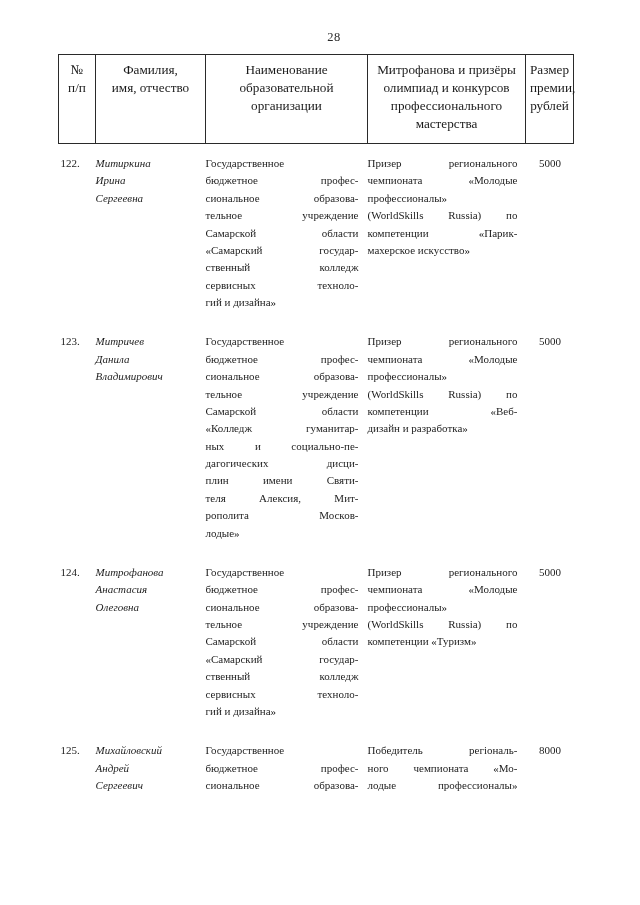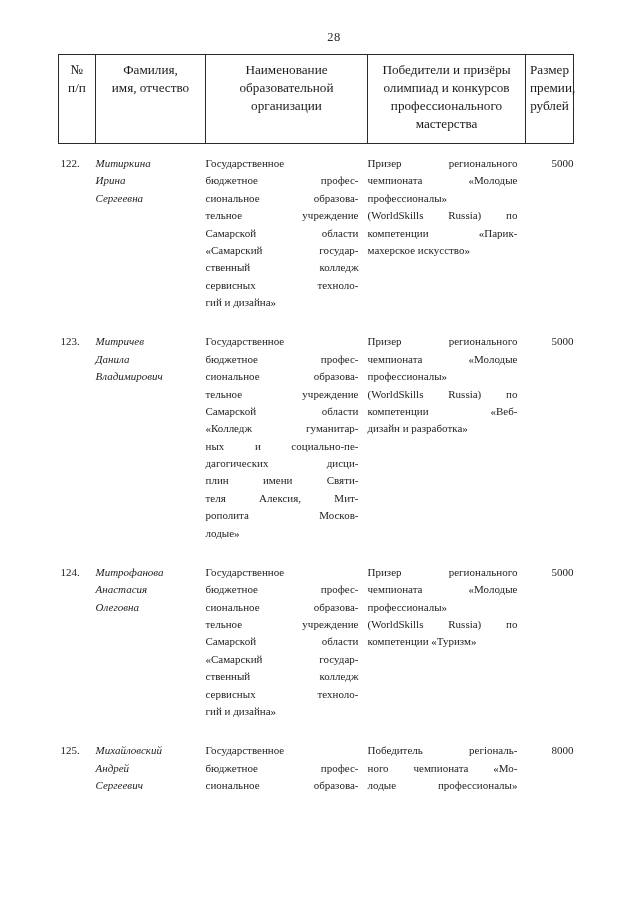--- a/index.html
+++ b/index.html
@@ -94,21 +94,21 @@
     hyphens: manual;
     margin-left: 36px;
   }
   td.cell-ach {
     text-align: justify;
     text-align-last: left;
     padding-right: 8px !important;
     hyphens: manual;
   }
   td.cell-amt {
-    text-align: right;
+    text-align: center;
     padding-left: 1px !important;
     white-space: nowrap;
   }
 
   .line { display: block; }
   
   .jline {
     display: block;
     text-align: justify;
     text-align-last: justify;
@@ -145,21 +145,21 @@
         <th>
             <span class="line">Фамилия,</span>
             <span class="line">имя, отчество</span>
           </th>
         <th>
             <span class="line">Наименование</span>
             <span class="line">образовательной</span>
             <span class="line">организации</span>
           </th>
         <th>
-            <span class="line">Победители и призёры</span>
+            <span class="line">Митрофанова и призёры</span>
             <span class="line">олимпиад и конкурсов</span>
             <span class="line">профессионального</span>
             <span class="line">мастерства</span>
           </th>
         <th>
             <span class="line">Размер</span>
             <span class="line">премии,</span>
             <span class="line">рублей</span>
           </th>
       </tr>

